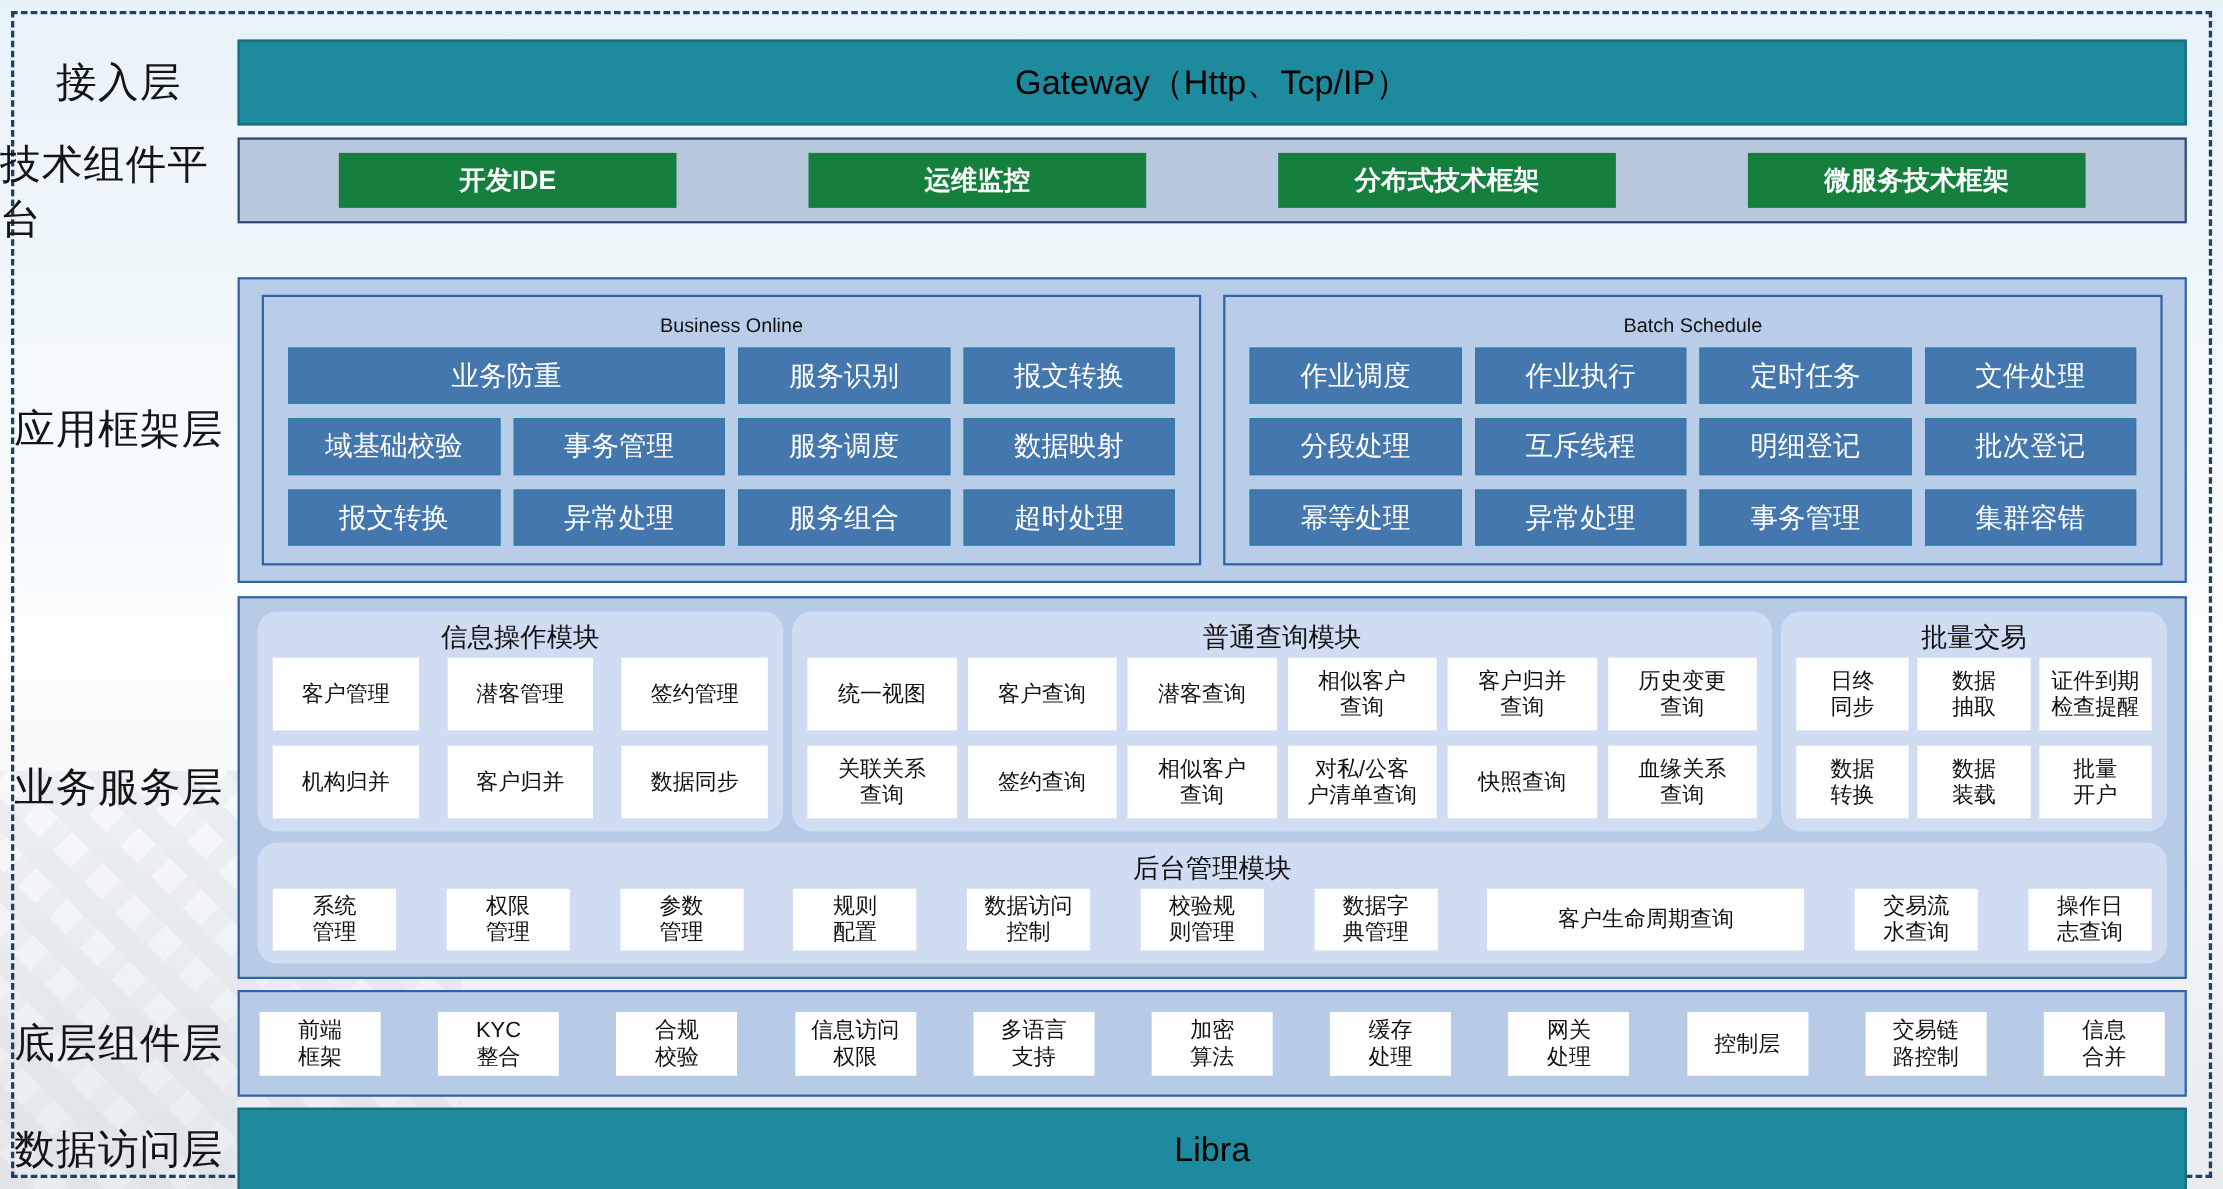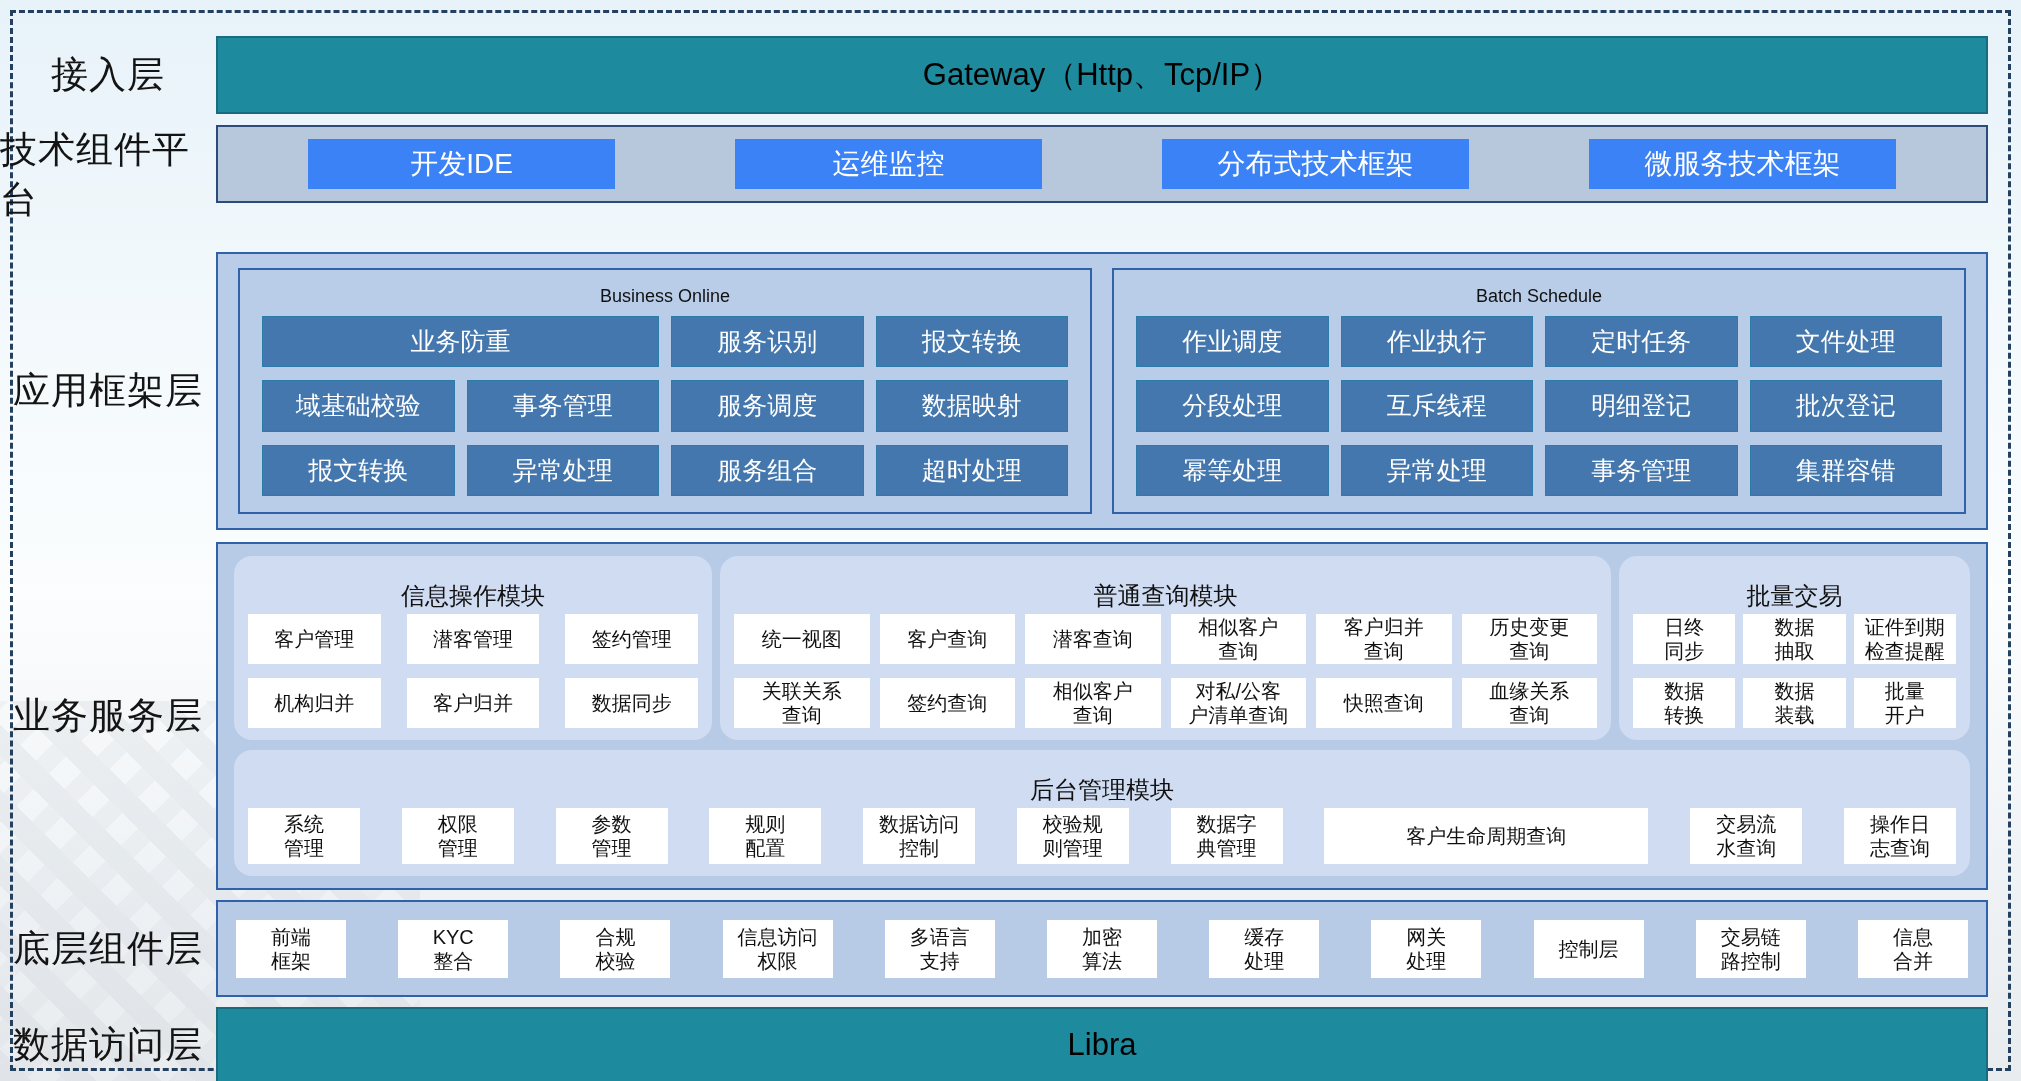--- a/index.html
+++ b/index.html
@@ -20,48 +20,48 @@
   .row-label{width:216px;display:flex;align-items:center;justify-content:center;font-size:37px;color:#141414;letter-spacing:1px;}
   .row-content{flex:1;margin-right:33px;}
   .gap11{height:11px;} .gap27{height:27px;} .gap12{height:12px;} .gap10{height:10px;}
 
   .teal-bar{height:78px;background:#1e8a9e;border:2px solid #1a6a80;box-sizing:border-box;
     display:flex;align-items:center;justify-content:center;color:#000000;font-size:31px;}
   .teal-bar.short{height:76px;}
 
   .tech-box{height:78px;background:#b7c7dc;border:2px solid #2c4a7c;box-sizing:border-box;
     display:flex;align-items:center;justify-content:space-around;padding:0 30px;}
-  .tech-btn{width:307px;height:50px;background:#3b82f6;color:#fff;display:flex;align-items:center;justify-content:center;font-size:28px;}
+  .tech-btn{width:307px;height:50px;background:#15803d;color:#fff;display:flex;align-items:center;justify-content:center;font-size:24px;font-weight:bold;}
 
   .app-box{height:278px;background:#b9cde8;border:2px solid #2f62a8;box-sizing:border-box;
     display:flex;gap:20px;padding:14px 20px;}
   .group{flex:1;border:2px solid #2f62a8;box-sizing:border-box;padding:6px 22px 16px;display:flex;flex-direction:column;}
   .group-title{text-align:center;font-size:18px;height:40px;line-height:40px;color:#111;}
   .group-grid{flex:1;display:grid;grid-template-columns:repeat(4,1fr);gap:13px 12px;}
   .blk{background:#4377ad;border:1px solid #2c7cab;color:#fff;display:flex;align-items:center;justify-content:center;font-size:25px;}
   .span2{grid-column:1/3;}
 
   .biz-box{height:348px;background:#b7cae6;border:2px solid #2f62a8;box-sizing:border-box;
     padding:12px 16px;display:flex;flex-direction:column;gap:10px;}
   .mod-row{display:flex;gap:8px;height:212px;}
-  .panel{background:#cfdcf2;border-radius:18px;box-sizing:border-box;padding:22px 14px 12px;display:flex;flex-direction:column;}
+  .panel{background:#cfdcf2;border-radius:18px;box-sizing:border-box;padding:6px 14px 12px;display:flex;flex-direction:column;}
   .panel-title{text-align:center;font-size:24px;height:36px;line-height:36px;color:#111;}
   .panel-grid{flex:1;display:grid;align-items:stretch;}
   .mod-info{width:478px;}
   .mod-info .panel-grid{grid-template-columns:repeat(3,1fr);gap:14px 26px;}
   .mod-query{flex:1;}
   .mod-query .panel-grid{grid-template-columns:repeat(6,1fr);gap:14px 10px;}
   .mod-batch{width:351px;justify-content:center;}
   .mod-batch .panel-grid{grid-template-columns:repeat(3,1fr);gap:14px 8px;}
   .wbox{background:#ffffff;display:flex;align-items:center;justify-content:center;text-align:center;
     font-size:20px;line-height:1.2;white-space:pre-line;color:#111;}
   .admin-panel{flex:1;}
   .admin-items{flex:1;display:flex;justify-content:space-between;align-items:center;}
   .admin-items .wbox{width:112px;height:56px;}
-  .admin-items .wbox.wide{width:324px;text-align:center;}
+  .admin-items .wbox.wide{width:288px;text-align:center;}
 
   .base-box{height:97px;background:#b7cae6;border:2px solid #2f62a8;box-sizing:border-box;
     display:flex;justify-content:space-between;align-items:center;padding:0 18px;}
   .base-box .wbox{width:110px;height:58px;}
 </style>
 </head>
 <body>
 
 <div class="canvas">
   <div class="watermark"></div>

